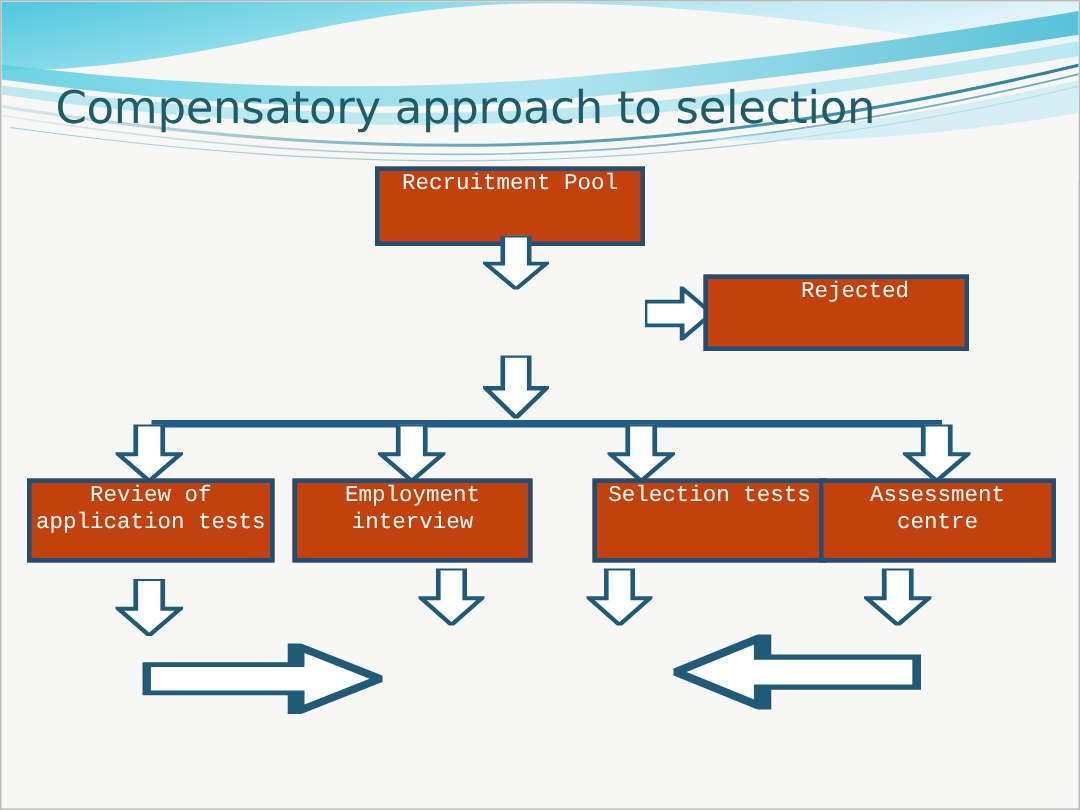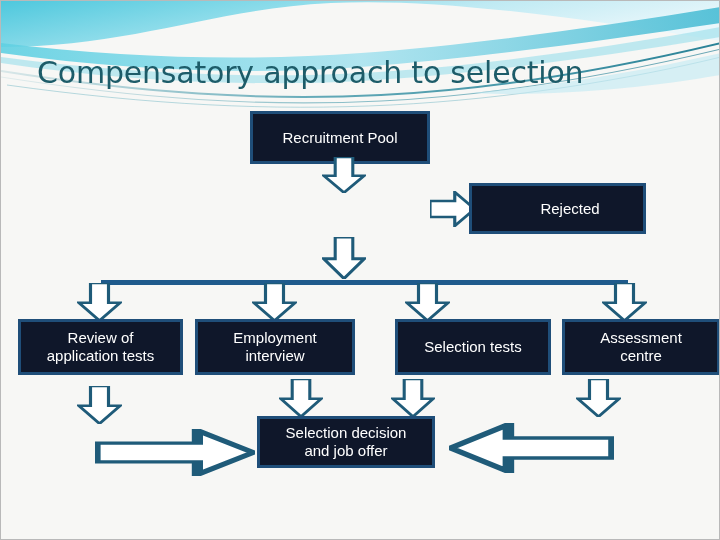--- a/index.html
+++ b/index.html
@@ -23,25 +23,25 @@
   
   #title{
     position:absolute;left:36px;top:54px;width:650px;
     font-family:"DejaVu Sans", sans-serif;
     font-size:30px;font-weight:400;letter-spacing:-0.2px;
     color:#1d5c69;white-space:nowrap;
   }
   
   .box{
     position:absolute;box-sizing:border-box;
-    background:#0f172a;
+    background:#c2410c;
     border:3px solid #1f4e79;
     color:#ffffff;
-    font-family:Liberation Sans, sans-serif;
-    display:flex;align-items:center;justify-content:center;
+    font-family:Liberation Mono, monospace;
+    display:flex;justify-content:center;
     text-align:center;line-height:1.18;
     font-size:15px;
   }
   .box.two-line{font-size:15px;}
   .hbar{
     position:absolute;background:#1f5b8c;height:5px;
   }
   .arrow{position:absolute;}
   .arrow svg{display:block;width:100%;height:100%;}
   .arrow path{fill:#ffffff;stroke:#1f5b79;stroke-width:7;stroke-linejoin:miter;}
@@ -156,21 +156,21 @@
     <span>
       <span>Employment</span><br>
       <span>interview</span>
     </span>
   </div>
 
   <div class="box" style="left:366px;top:318px;width:156px;height:56px;margin-left:28px;">
     <span>Selection tests</span>
   </div>
 
-  <div class="box two-line" style="left:545px;top:318px;width:158px;height:56px;margin-left:16px;">
+  <div class="box two-line" style="left:545px;top:318px;width:158px;height:56px;">
     <span>
       <span>Assessment</span><br>
       <span>centre</span>
     </span>
   </div>
 
   <div class="arrow" style="left:76px;top:385px;width:45px;height:38px;">
     <svg viewBox="0 0 100 100" preserveAspectRatio="none">
       <path d="M30,0 L70,0 L70,52 L96,52 L50,99 L4,52 L30,52 Z"></path>
     </svg>
@@ -196,20 +196,14 @@
     <svg viewBox="0 0 100 100" preserveAspectRatio="none">
       <path d="M30,0 L70,0 L70,52 L96,52 L50,99 L4,52 L30,52 Z"></path>
     </svg>
   </div>
   <div class="arrow" style="left:448px;top:422px;width:165px;height:50px;">
     <svg viewBox="0 0 100 100" preserveAspectRatio="none">
       <path d="M100,30 L36,30 L36,3 L1,50 L36,97 L36,70 L100,70 Z"></path>
     </svg>
   </div>
 
-  <div class="box two-line" style="left:256px;top:415px;width:178px;height:52px;">
-    <span>
-      <span>Selection decision</span><br>
-      <span>and job offer</span>
-    </span>
-  </div>
 
 </div>
 
 </body></html>

